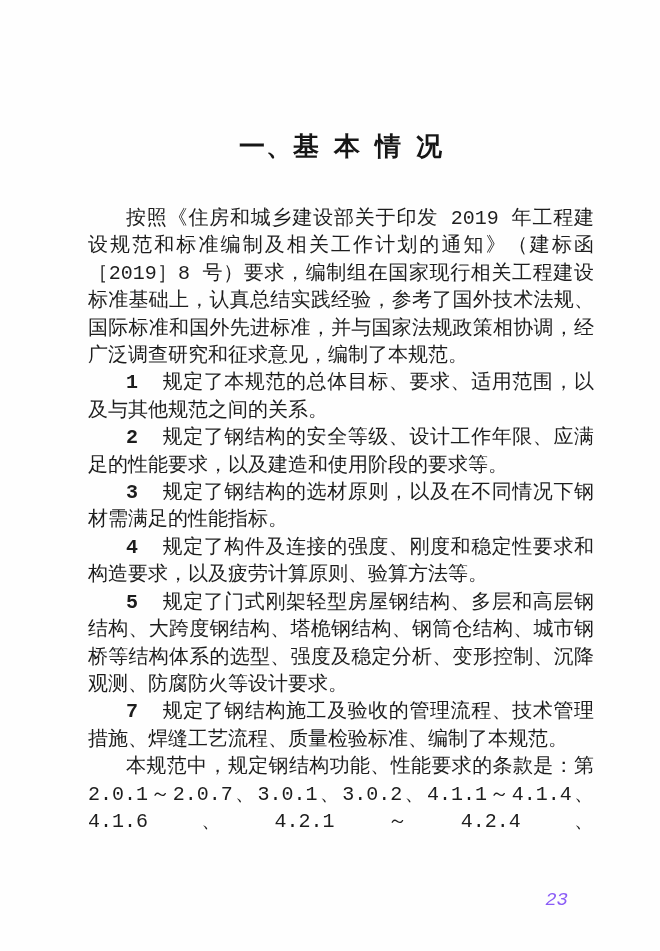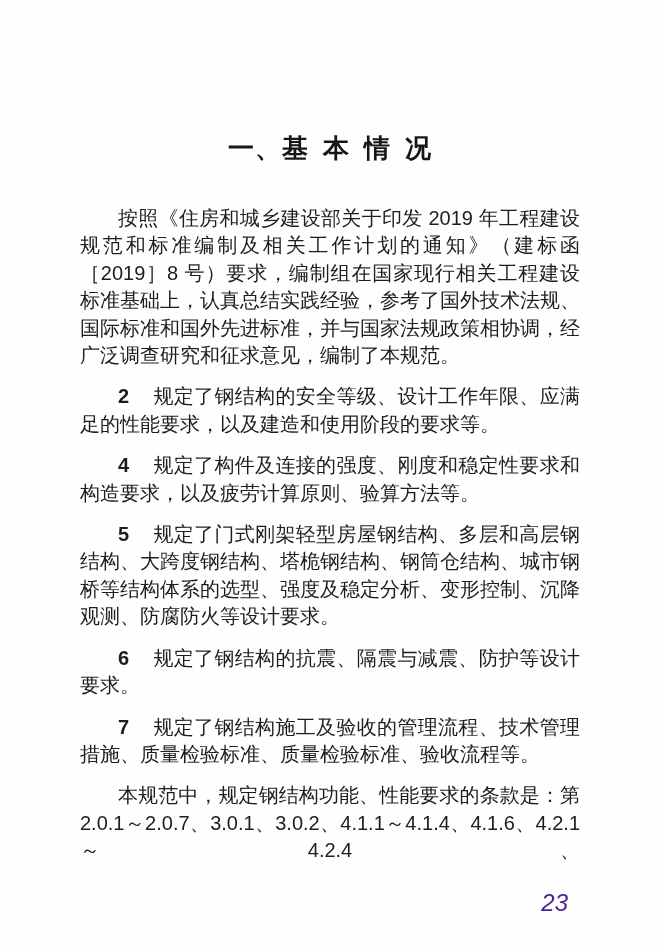--- a/index.html
+++ b/index.html
@@ -5,84 +5,85 @@
   html, body {
     margin: 0;
     padding: 0;
     background: #ffffff;
   }
   .page {
     position: relative;
     width: 660px;
     height: 951px;
     box-sizing: border-box;
-    padding: 131px 66px 0 66px;
+    padding: 131px 66px 0 88px;
     background: #fefefe;
     color: #1d1d1d;
-    font-family: Liberation Sans, sans-serif;
+    font-family: Liberation Mono, monospace;
     overflow: hidden;
   }
   .title {
     margin: 0 0 40px 0;
     text-align: center;
     font-size: 26px;
     font-weight: 700;
     line-height: 34px;
     letter-spacing: 1px;
     color: #161616;
   }
   .body-text {
     font-size: 20px;
     line-height: 27.4px;
     text-align: justify;
   }
   .para {
-    margin: 14px;
+    margin: 0;
     padding: 0;
     text-indent: 1.9em;
   }
   .item .num {
     font-weight: 700;
     margin-right: 1.2em;
   }
   .closing {
     text-align-last: justify;
   }
   .page-number {
     position: absolute;
     top: 889px;
     right: 92px;
-    font-size: 24px;
+    font-size: 19px;
     font-style: italic;
-    color: #4c1d95;
+    color: #8b5cf6;
   }
 </style>
 </head>
 <body>
 
 <div class="page">
 
   <h1 class="title">一、基 本 情 况</h1>
 
   <div class="body-text">
 
     <p class="para">按照《住房和城乡建设部关于印发 2019 年工程建设规范和标准编制及相关工作计划的通知》（建标函［2019］8 号）要求，编制组在国家现行相关工程建设标准基础上，认真总结实践经验，参考了国外技术法规、国际标准和国外先进标准，并与国家法规政策相协调，经广泛调查研究和征求意见，编制了本规范。</p>
 
 
+    <p class="para item"><b class="num">1</b><span>规定了本规范的总体目标、要求、适用范围，以及与其他规范之间的关系。</span></p>
 
     <p class="para item"><b class="num">2</b><span>规定了钢结构的安全等级、设计工作年限、应满足的性能要求，以及建造和使用阶段的要求等。</span></p>
 
+    <p class="para item"><b class="num">3</b><span>规定了钢结构的选材原则，以及在不同情况下钢材需满足的性能指标。</span></p>
 
     <p class="para item"><b class="num">4</b><span>规定了构件及连接的强度、刚度和稳定性要求和构造要求，以及疲劳计算原则、验算方法等。</span></p>
 
     <p class="para item"><b class="num">5</b><span>规定了门式刚架轻型房屋钢结构、多层和高层钢结构、大跨度钢结构、塔桅钢结构、钢筒仓结构、城市钢桥等结构体系的选型、强度及稳定分析、变形控制、沉降观测、防腐防火等设计要求。</span></p>
 
-    <p class="para item"><b class="num">6</b><span>规定了钢结构的抗震、隔震与减震、防护等设计要求。</span></p>
 
-    <p class="para item"><b class="num">7</b><span>规定了钢结构施工及验收的管理流程、技术管理措施、质量检验标准、质量检验标准、验收流程等。</span></p>
+    <p class="para item"><b class="num">7</b><span>规定了钢结构施工及验收的管理流程、技术管理措施、焊缝工艺流程、质量检验标准、编制了本规范。</span></p>
 
 
     <p class="para closing">本规范中，规定钢结构功能、性能要求的条款是：第 2.0.1～2.0.7、3.0.1、3.0.2、4.1.1～4.1.4、4.1.6、4.2.1～4.2.4、</p>
 
   </div>
 
   <div class="page-number">23</div>
 
 </div>
 

